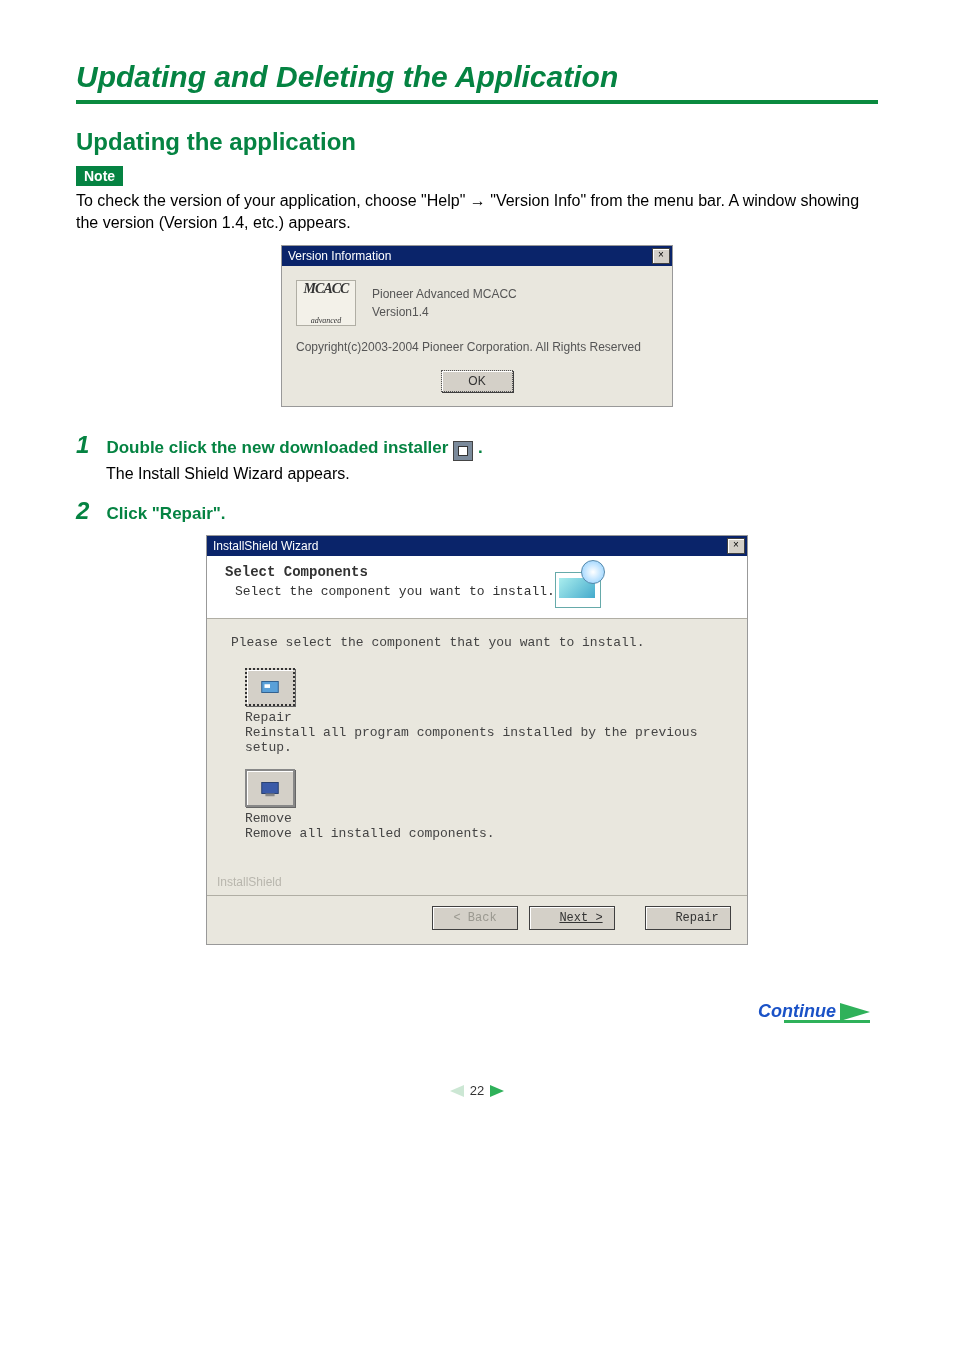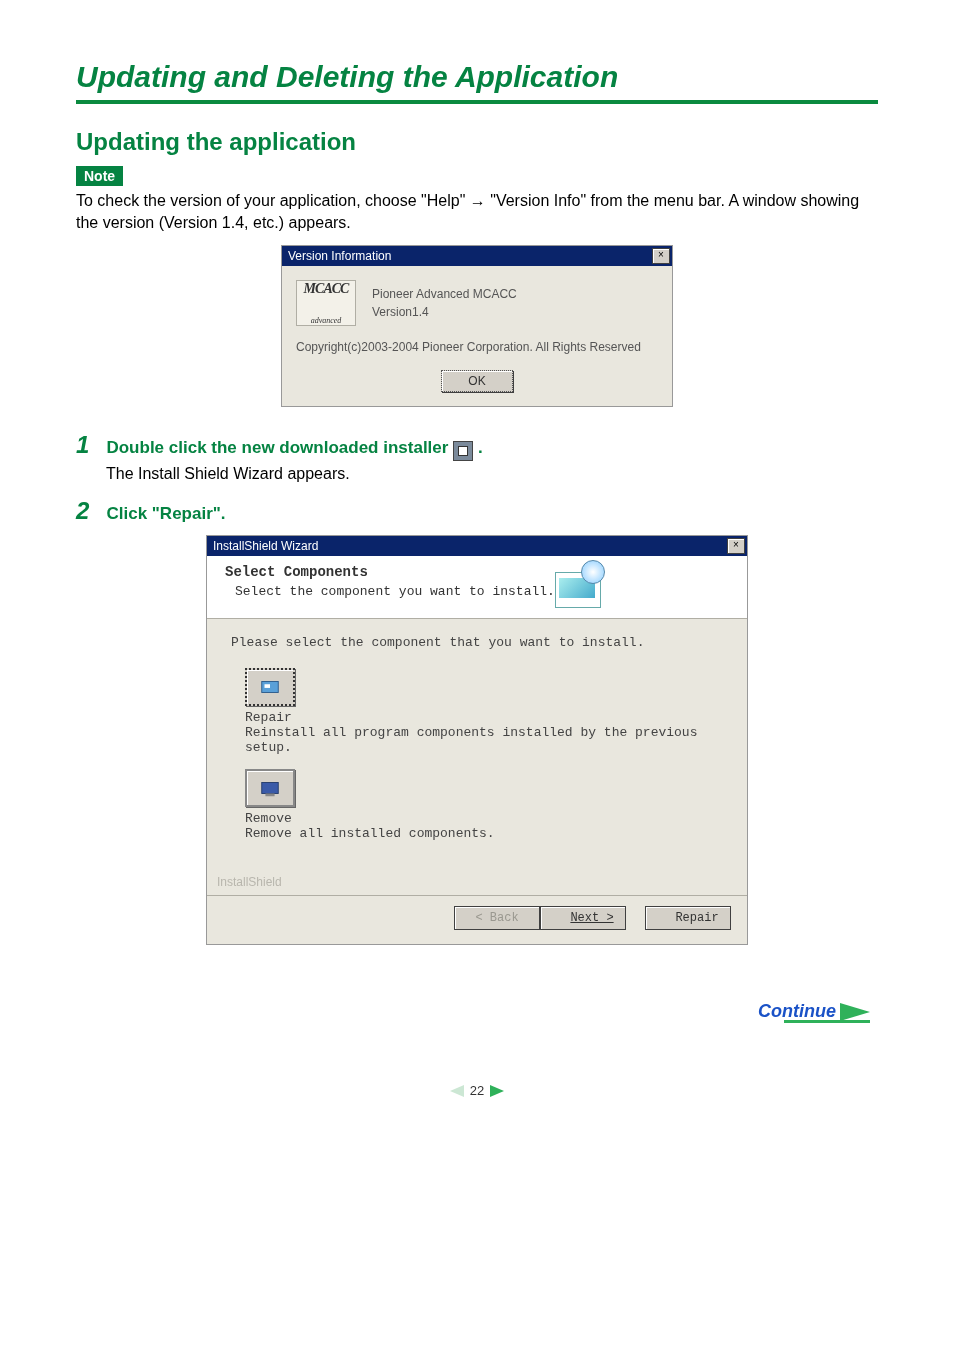--- a/index.html
+++ b/index.html
@@ -185,21 +185,21 @@
     font-family: Arial, sans-serif;
     font-size: 12px;
     color: #b8b6ad;
   }
   .wiz-footer {
     background: #e9e7de;
     padding: 10px 16px 14px 16px;
     border-top: 1px solid #b0aea4;
     display: flex;
     justify-content: flex-end;
-    gap: 1px;
+    gap: 12px;
   }
   .wiz-btn {
     width: 86px; height: 24px;
     background: #d4d0c8;
     border: 1px solid #404040;
     box-shadow: inset 1px 1px 0 #fff;
     font-family: "Courier New", monospace;
     font-size: 12px;
     color: #333;
   }

